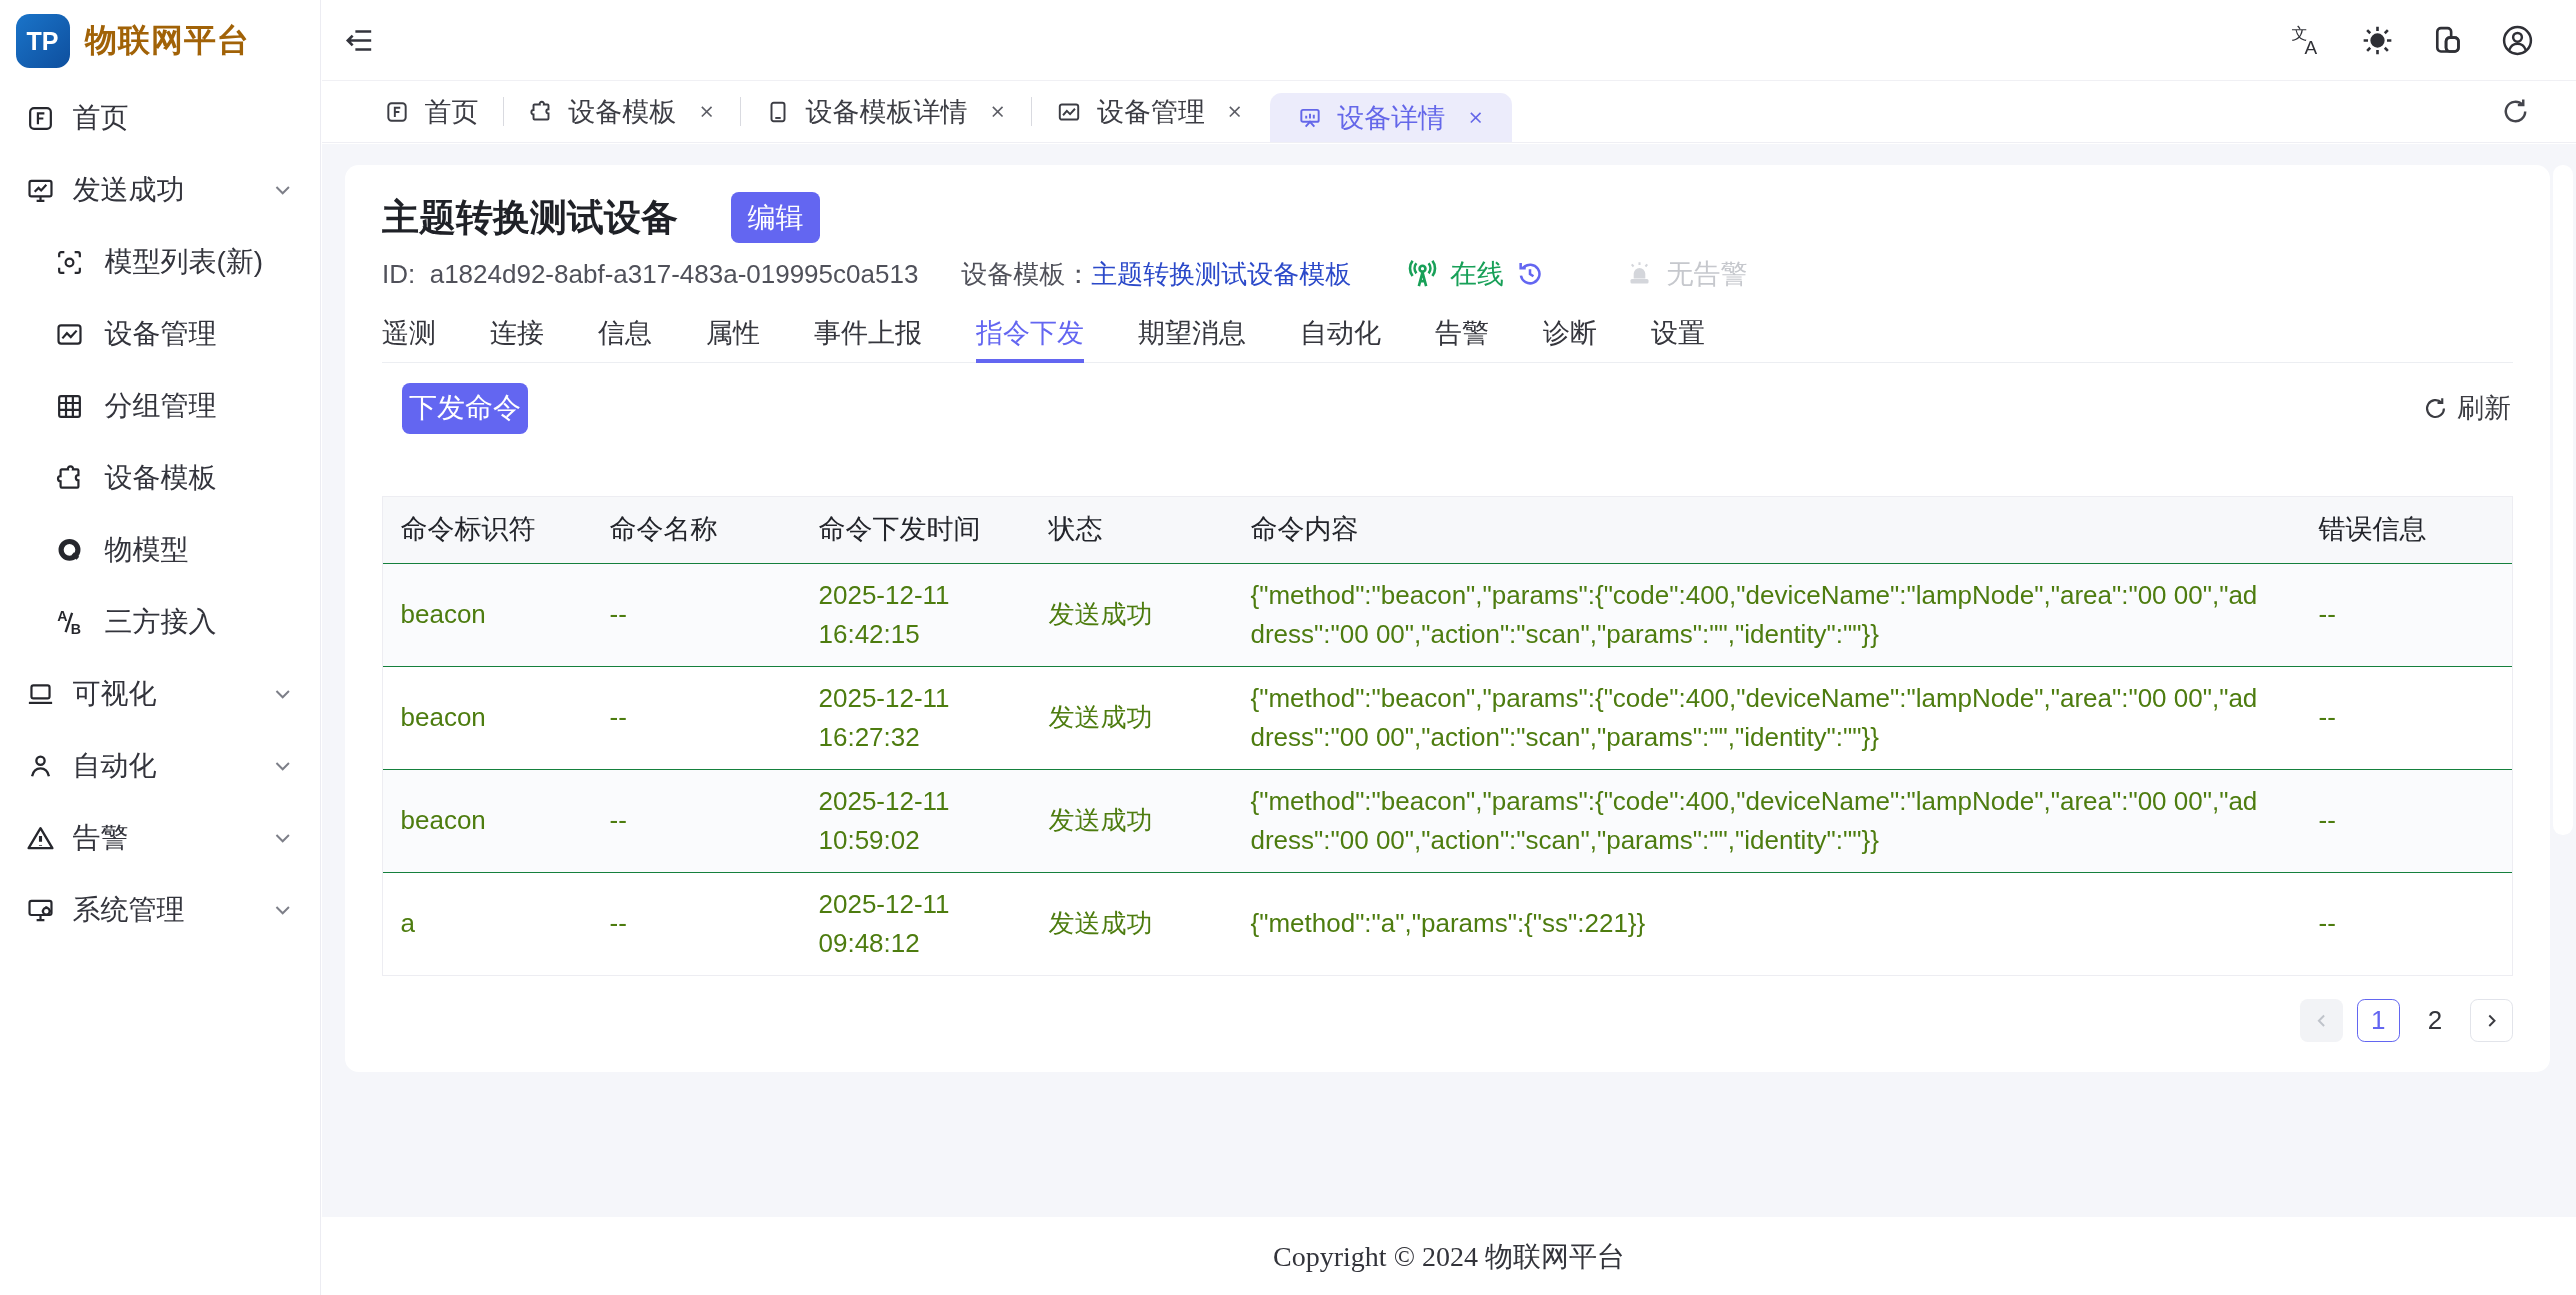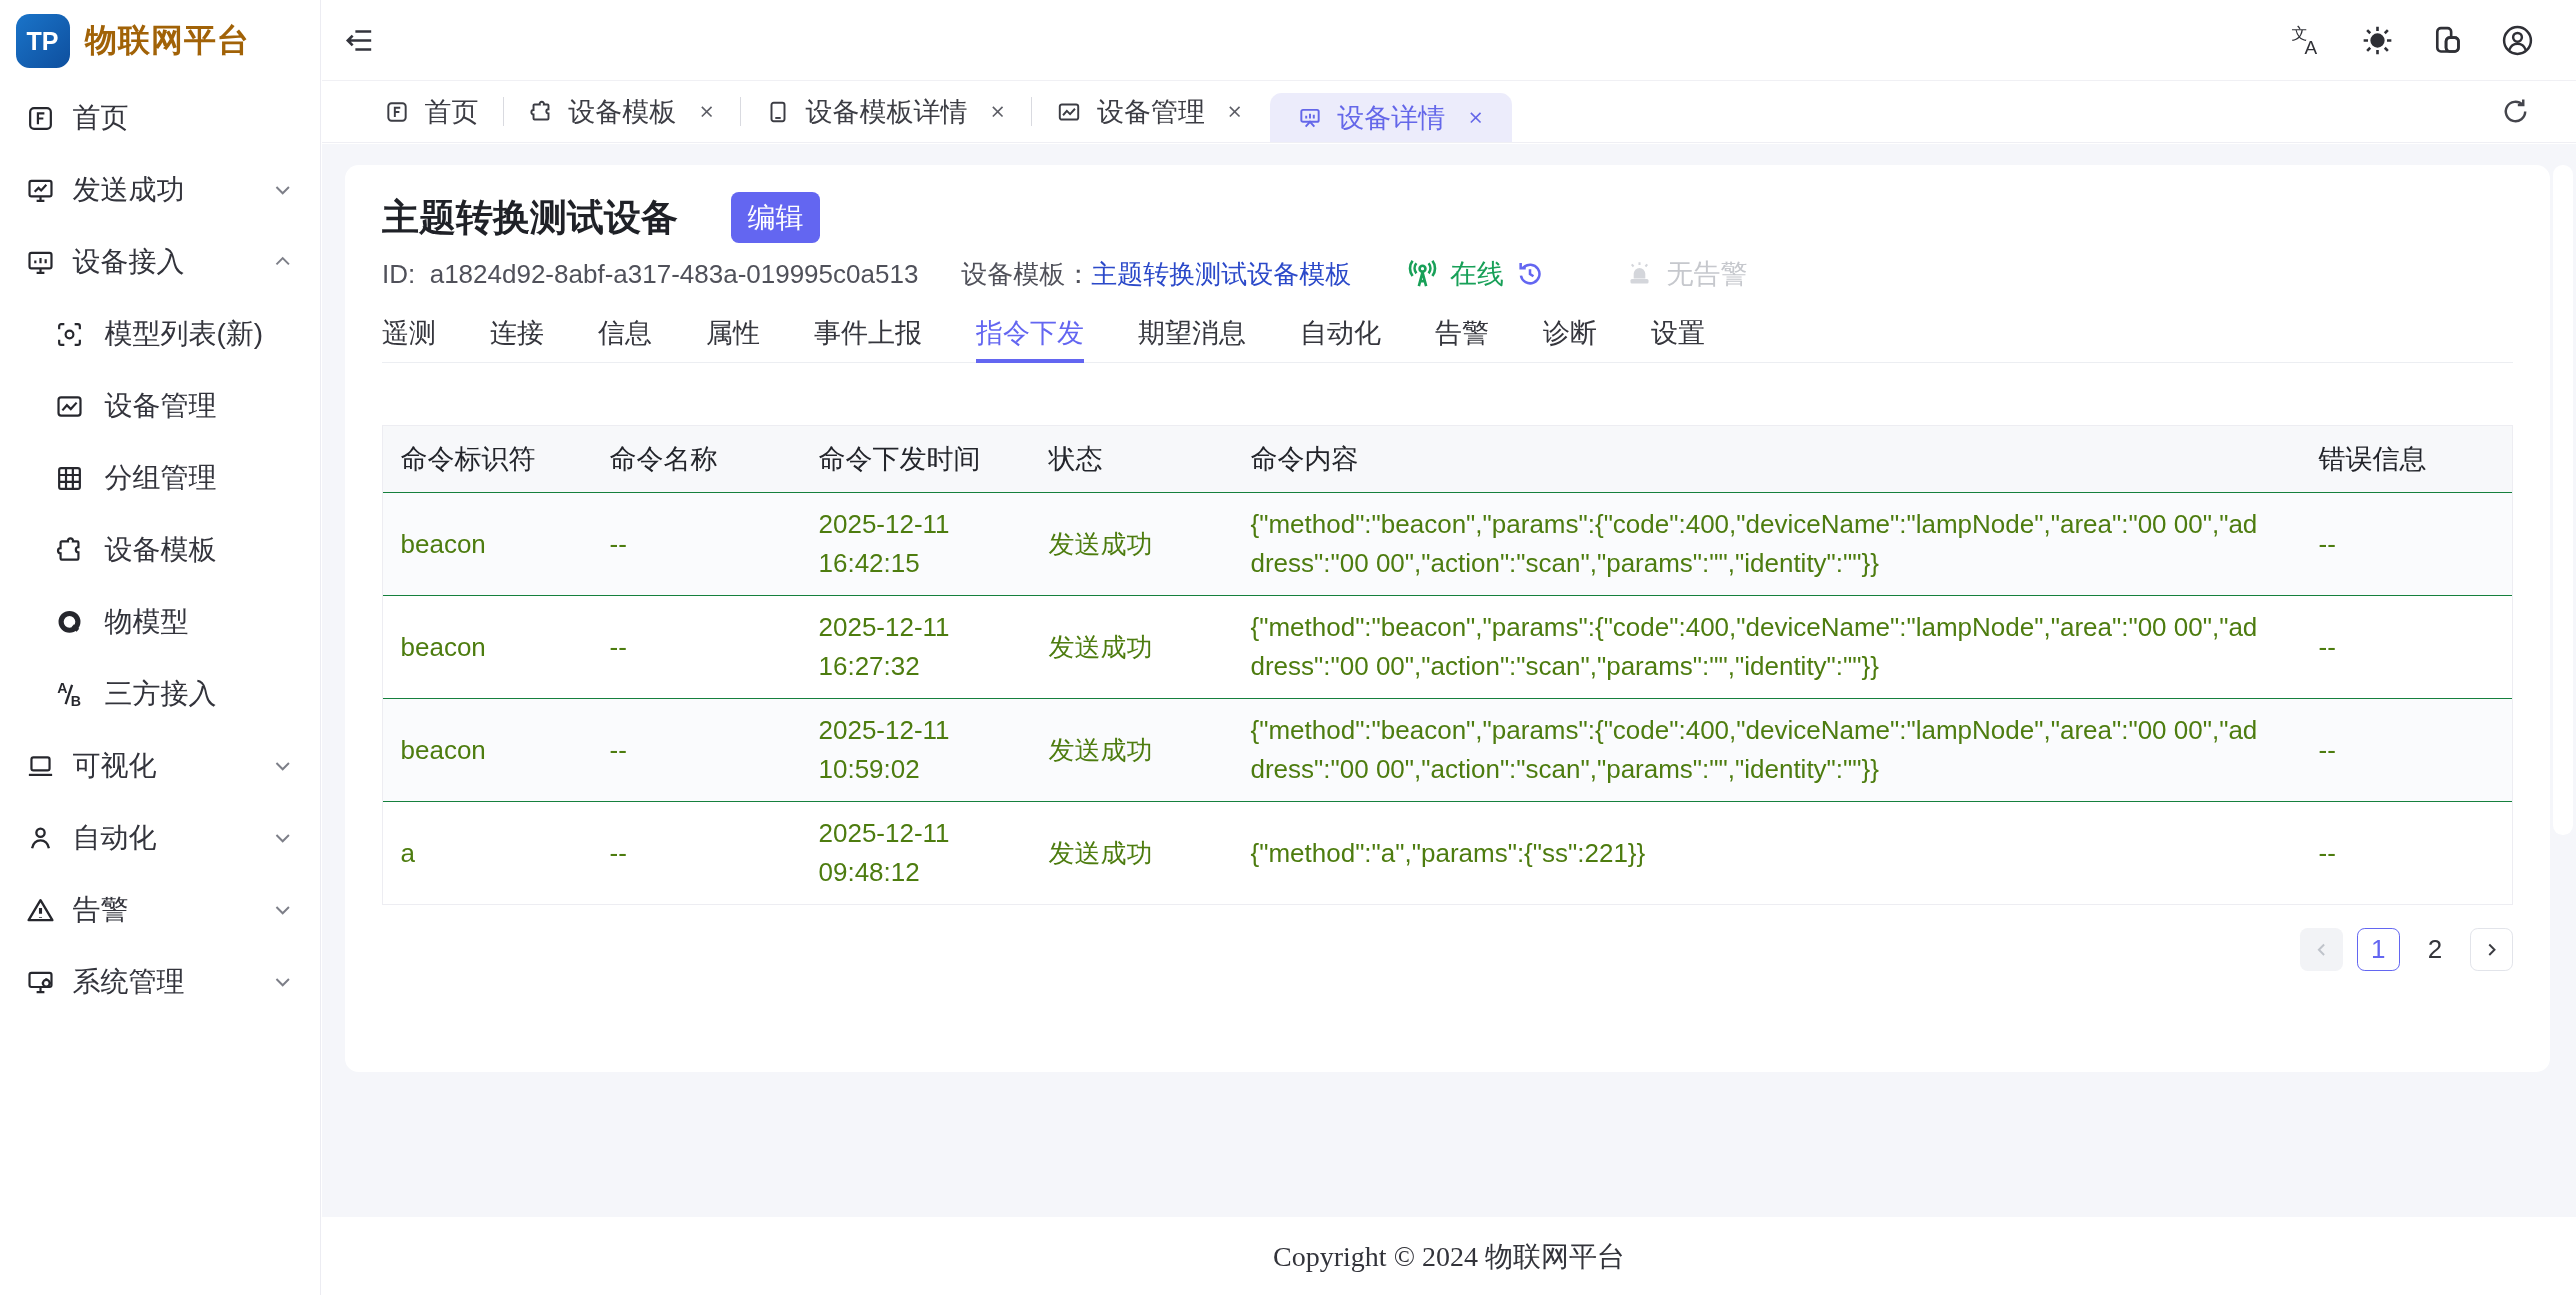--- a/index.html
+++ b/index.html
@@ -130,34 +130,20 @@
             </svg>
         </span>
         <span>发送成功</span>
         <span class="chev">
           <svg viewBox="0 0 24 24" fill="none" stroke="currentColor" stroke-width="2.2">
               <path d="M5 9l7 7 7-7"></path>
             </svg>
         </span>
       </div>
 
-      <div class="mitem">
-        <span class="micon">
-          <svg viewBox="0 0 24 24" fill="none" stroke="currentColor" stroke-width="1.7">
-              <rect x="3.5" y="4.5" width="17" height="12" rx="1.5"></rect>
-              <path d="M9 20h6M12 16.5V20M8 12.5v-2M12 12.5v-4M16 12.5v-3"></path>
-            </svg>
-        </span>
-        <span>设备接入</span>
-        <span class="chev">
-          <svg viewBox="0 0 24 24" fill="none" stroke="currentColor" stroke-width="2.2">
-              <path d="M5 15l7-7 7 7"></path>
-            </svg>
-        </span>
-      </div>
 
       <div class="mitem sub">
         <span class="micon">
           <svg viewBox="0 0 24 24" fill="none" stroke="currentColor" stroke-width="1.7">
               <path d="M4 8V5.5A1.5 1.5 0 0 1 5.5 4H8M16 4h2.5A1.5 1.5 0 0 1 20 5.5V8M20 16v2.5a1.5 1.5 0 0 1-1.5 1.5H16M8 20H5.5A1.5 1.5 0 0 1 4 18.5V16"></path>
               <circle cx="12" cy="12" r="3"></circle>
             </svg>
         </span>
         <span>模型列表(新)</span>
       </div>
@@ -447,20 +433,33 @@
           <span class="dtab">属性</span>
           <span class="dtab">事件上报</span>
           <span class="dtab active">指令下发</span>
           <span class="dtab">期望消息</span>
           <span class="dtab">自动化</span>
           <span class="dtab">告警</span>
           <span class="dtab">诊断</span>
           <span class="dtab">设置</span>
         </div>
 
+        <div class="toolbar">
+          <button class="btn send-btn">下发命令</button>
+          <span class="spacer"></span>
+          <span class="refresh-grp">
+            <span class="refresh-ic">
+              <svg viewBox="0 0 24 24" fill="none" stroke="currentColor" stroke-width="1.9">
+                  <path d="M19.5 12a7.5 7.5 0 1 1-2.2-5.3"></path>
+                  <path d="M18 2.8v4.2h-4.2"></path>
+                </svg>
+            </span>
+            <span>刷新</span>
+          </span>
+        </div>
 
         <div class="tbl">
           <div class="trow thead">
             <div class="tcell">命令标识符</div>
             <div class="tcell">命令名称</div>
             <div class="tcell">命令下发时间</div>
             <div class="tcell">状态</div>
             <div class="tcell">命令内容</div>
             <div class="tcell">错误信息</div>
           </div>

